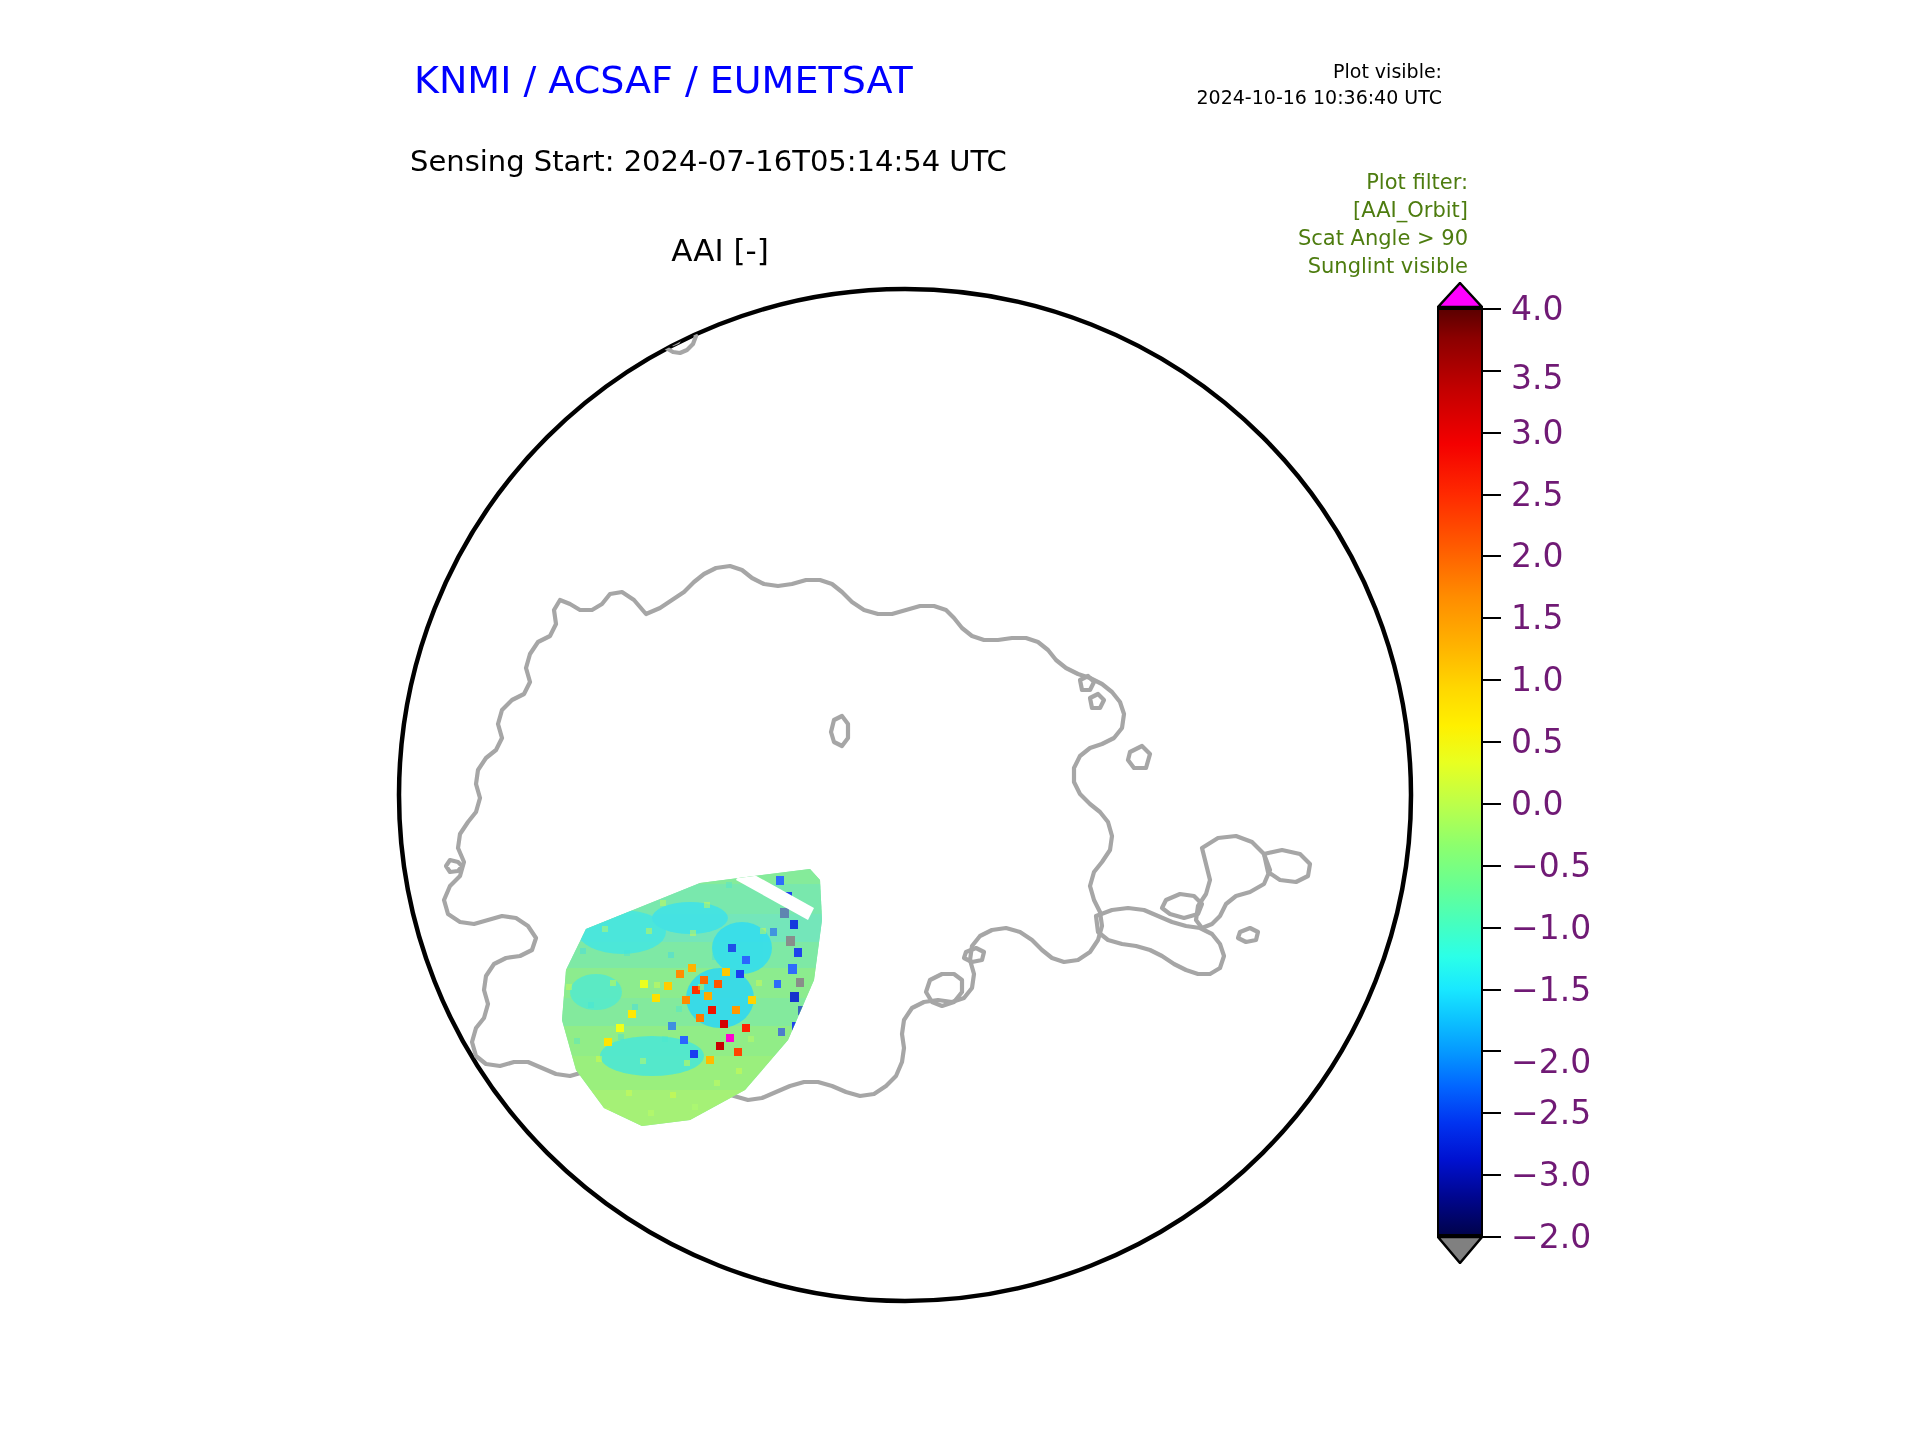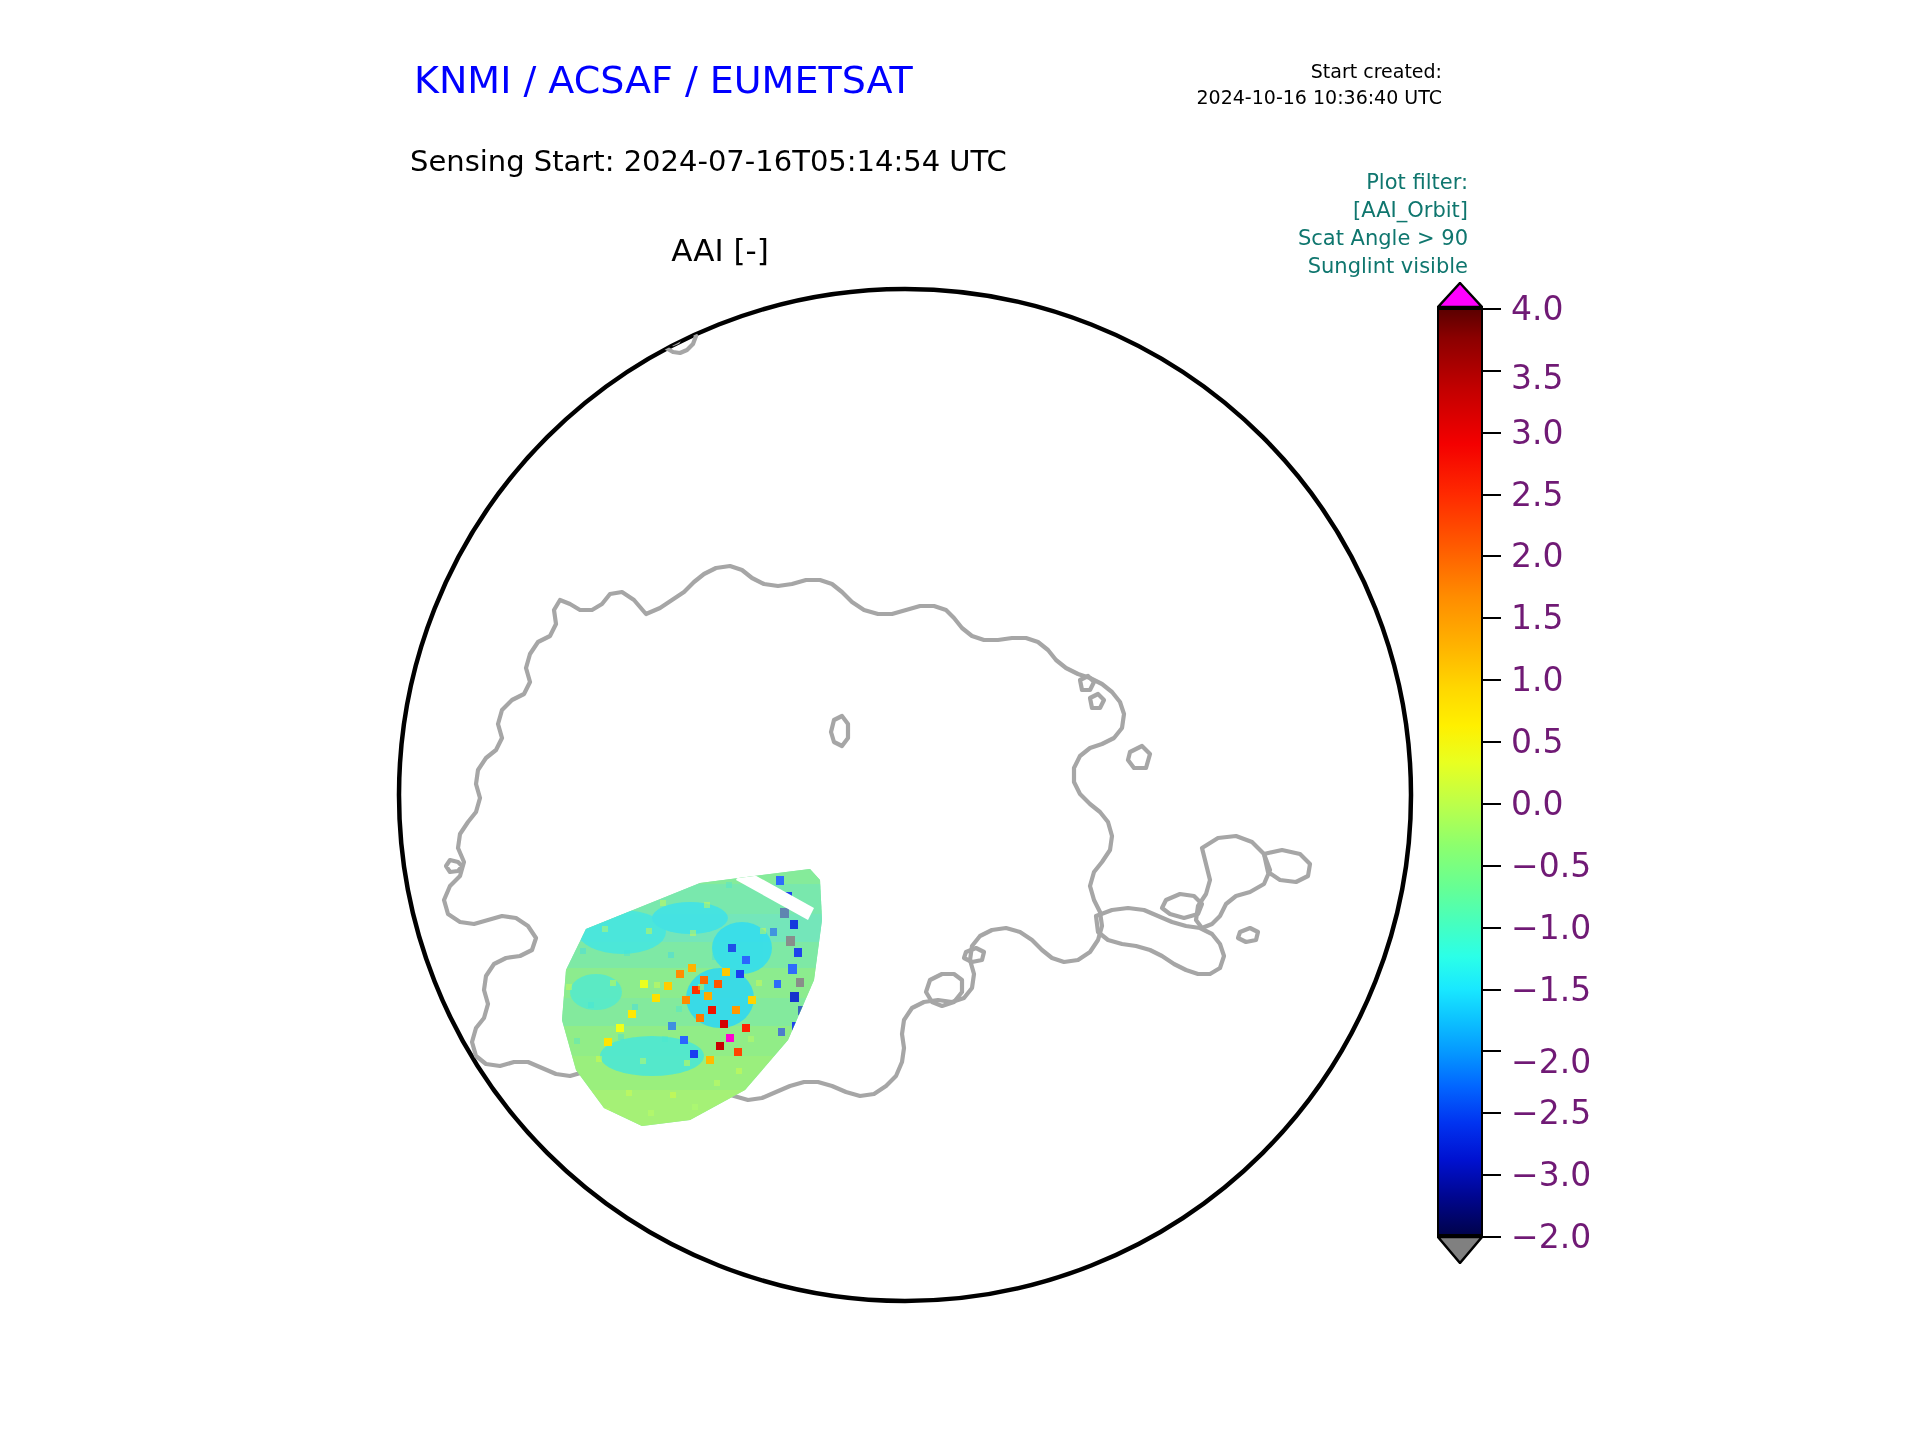--- a/index.html
+++ b/index.html
@@ -15,21 +15,21 @@
   #plot-created-block{position:absolute;right:478px;top:58px;text-align:right;
              font-size:19px;line-height:26px;color:#000;white-space:nowrap;}
 
   #product-block{position:absolute;left:410px;top:140px;font-size:29px;
              line-height:42px;color:#000;white-space:nowrap;}
 
   #aai-title{position:absolute;left:0;top:232px;width:1440px;text-align:center;
              font-size:31px;color:#000;}
 
   #filter-block{position:absolute;right:452px;top:168px;text-align:right;
-             font-size:21px;line-height:28px;color:#0f766e;white-space:nowrap;}
+             font-size:21px;line-height:28px;color:#4d7c0f;white-space:nowrap;}
 
   
   #map-wrap{position:absolute;left:390px;top:280px;width:1030px;height:1030px;}
   #map-wrap svg{display:block;width:1030px;height:1030px;}
 
   
   #colorbar-wrap{position:absolute;left:1437px;top:282px;width:360px;height:1020px;}
   #cb-arrow-top{position:absolute;left:0;top:0;width:46px;height:26px;}
   #cb-bar{position:absolute;left:0;top:26px;width:46px;height:928px;
           border:2.5px solid #000;box-sizing:border-box;
@@ -65,21 +65,21 @@
             transform:translateY(-50%);white-space:nowrap;}
 </style>
 </head>
 <body>
 
 <div class="canvas">
 
   <div id="org-title">KNMI / ACSAF / EUMETSAT</div>
 
   <div id="plot-created-block">
-    <div>Start created:</div>
+    <div>Plot visible:</div>
     <div>2024-10-16 10:36:40 UTC</div>
   </div>
 
   <div id="product-block">
     <div>Sensing Start: 2024-07-16T05:14:54 UTC</div>
   </div>
 
   <div id="aai-title">AAI [-]</div>
 
   <div id="filter-block">

